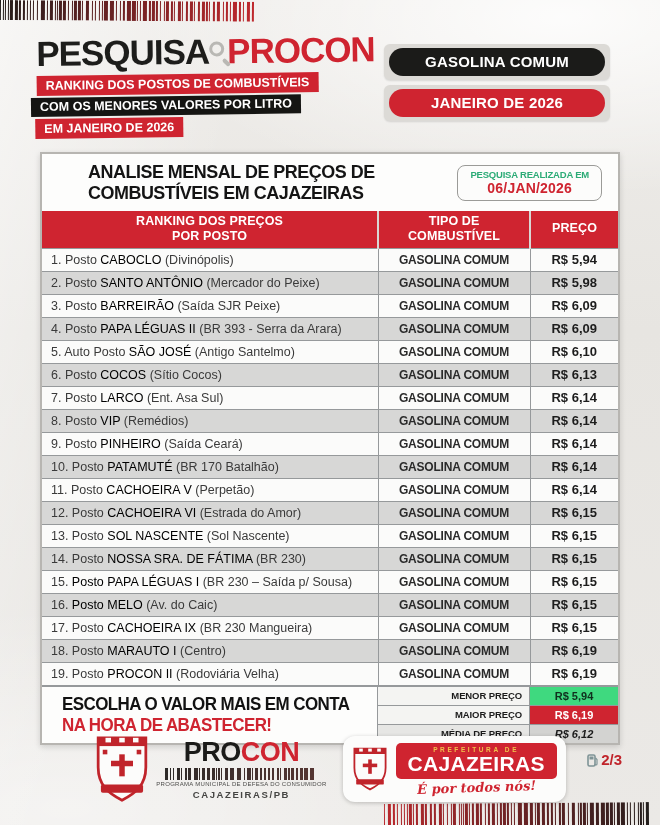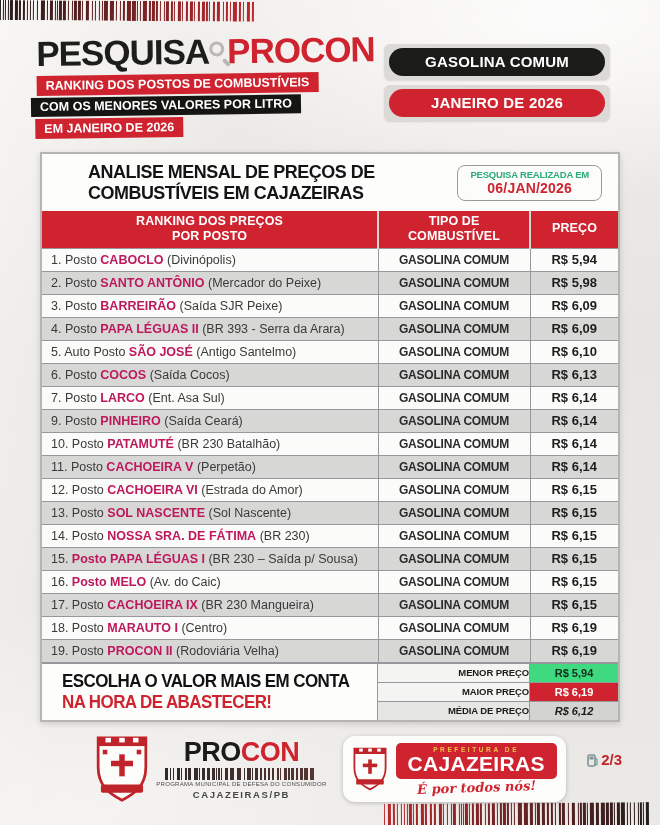--- a/index.html
+++ b/index.html
@@ -49,33 +49,33 @@
 
   table.price-table{ width:100%; border-collapse:collapse; table-layout:fixed; }
   col.c1{ width:336px; } col.c2{ width:152px; } col.c3{ width:88px; }
   thead th{ background:#cf2430; color:#fff; font-size:12.5px; font-weight:bold; text-align:center; height:37px; line-height:1.25; border-left:2px solid #d9d7d4; letter-spacing:.1px; }
   thead th:first-child{ border-left:none; }
   tbody td{ height:23px; border:1px solid #96999b; font-size:12.5px; color:#3a3a3a; overflow:hidden; white-space:nowrap; }
   tbody td:first-child{ border-left:none; } tbody td:last-child{ border-right:none; }
   tbody tr:nth-child(odd){ background:#fbfbfa; }
   tbody tr:nth-child(even){ background:#d7d7d6; }
   td.td-posto{ padding-left:9px; }
-  td.td-posto .bd{ font-weight:bold; color:#be185d; }
+  td.td-posto .bd{ font-weight:normal; color:#000000; }
   td.td-fuel{ text-align:center; font-weight:bold; color:#2a2a2a; font-size:12px; letter-spacing:-.2px; }
   td.td-price{ text-align:center; font-weight:bold; color:#1d1d1d; font-size:13px; }
 
   
   .summary{ display:flex; height:57px; border-top:1px solid #96999b; }
   .message{ width:336px; border-right:1px solid #96999b; display:flex; flex-direction:column; justify-content:center; padding-left:20px; }
   .msg-black{ font-weight:800; font-size:17.5px; letter-spacing:-.6px; color:#121212; transform:scaleX(.97); transform-origin:left center; }
   .msg-red{ font-weight:800; font-size:17.5px; letter-spacing:-.6px; color:#cf2430; transform:scaleX(.97); transform-origin:left center; }
   .stats{ flex:1; display:flex; flex-direction:column; }
   .stat-row{ flex:1; display:flex; align-items:stretch; border-bottom:1px solid #96999b; }
   .stat-row:last-child{ border-bottom:none; }
-  .stat-label{ flex:1; display:flex; align-items:center; justify-content:flex-end; font-weight:800; font-size:9.5px; color:#1b1b1b; letter-spacing:-.1px; background:#f4f4f2; }
+  .stat-label{ flex:1; display:flex; align-items:center; justify-content:flex-end; padding-right:7px; font-weight:800; font-size:9.5px; color:#1b1b1b; letter-spacing:-.1px; background:#f4f4f2; }
   .stat-row:last-child .stat-label{ background:#e6e6e4; }
   .stat-value{ width:89px; display:flex; align-items:center; justify-content:center; font-weight:800; font-size:11px; border-left:1px solid #96999b; }
   .stat-value.green{ background:#3fd97f; color:#10301e; }
   .stat-value.red{ background:#cf2430; color:#fff; }
   .stat-value.gray{ background:#d3d3d1; color:#1b1b1b;font-style:italic; }
 
   
   .footer{ position:absolute; left:0; right:0; top:736px; display:flex; justify-content:center; align-items:flex-start; gap:16px; }
   .procon-logo{ display:flex; gap:6px; align-items:center; }
   .procon-text{ text-align:center; }
@@ -239,36 +239,41 @@
           <td class="td-posto"><span class="rg">4. Posto </span><span class="bd">PAPA LÉGUAS II</span><span class="rg"> (BR 393 - Serra da Arara)</span></td>
           <td class="td-fuel">GASOLINA COMUM</td>
           <td class="td-price">R$ 6,09</td>
         </tr>
         <tr>
           <td class="td-posto"><span class="rg">5. Auto Posto </span><span class="bd">SÃO JOSÉ</span><span class="rg"> (Antigo Santelmo)</span></td>
           <td class="td-fuel">GASOLINA COMUM</td>
           <td class="td-price">R$ 6,10</td>
         </tr>
         <tr>
-          <td class="td-posto"><span class="rg">6. Posto </span><span class="bd">COCOS</span><span class="rg"> (Saída Cocos)</span></td>
+          <td class="td-posto"><span class="rg">6. Posto </span><span class="bd">COCOS</span><span class="rg"> (Sítio Cocos)</span></td>
           <td class="td-fuel">GASOLINA COMUM</td>
           <td class="td-price">R$ 6,13</td>
         </tr>
         <tr>
           <td class="td-posto"><span class="rg">7. Posto </span><span class="bd">LARCO</span><span class="rg"> (Ent. Asa Sul)</span></td>
           <td class="td-fuel">GASOLINA COMUM</td>
           <td class="td-price">R$ 6,14</td>
         </tr>
         <tr>
+          <td class="td-posto"><span class="rg">8. Posto </span><span class="bd">VIP</span><span class="rg"> (Remédios)</span></td>
+          <td class="td-fuel">GASOLINA COMUM</td>
+          <td class="td-price">R$ 6,14</td>
+        </tr>
+        <tr>
           <td class="td-posto"><span class="rg">9. Posto </span><span class="bd">PINHEIRO</span><span class="rg"> (Saída Ceará)</span></td>
           <td class="td-fuel">GASOLINA COMUM</td>
           <td class="td-price">R$ 6,14</td>
         </tr>
         <tr>
-          <td class="td-posto"><span class="rg">10. Posto </span><span class="bd">PATAMUTÉ</span><span class="rg"> (BR 230 Batalhão)</span></td>
+          <td class="td-posto"><span class="rg">10. Posto </span><span class="bd">PATAMUTÉ</span><span class="rg"> (BR 170 Batalhão)</span></td>
           <td class="td-fuel">GASOLINA COMUM</td>
           <td class="td-price">R$ 6,14</td>
         </tr>
         <tr>
           <td class="td-posto"><span class="rg">11. Posto </span><span class="bd">CACHOEIRA V</span><span class="rg"> (Perpetão)</span></td>
           <td class="td-fuel">GASOLINA COMUM</td>
           <td class="td-price">R$ 6,14</td>
         </tr>
         <tr>
           <td class="td-posto"><span class="rg">12. Posto </span><span class="bd">CACHOEIRA VI</span><span class="rg"> (Estrada do Amor)</span></td>

